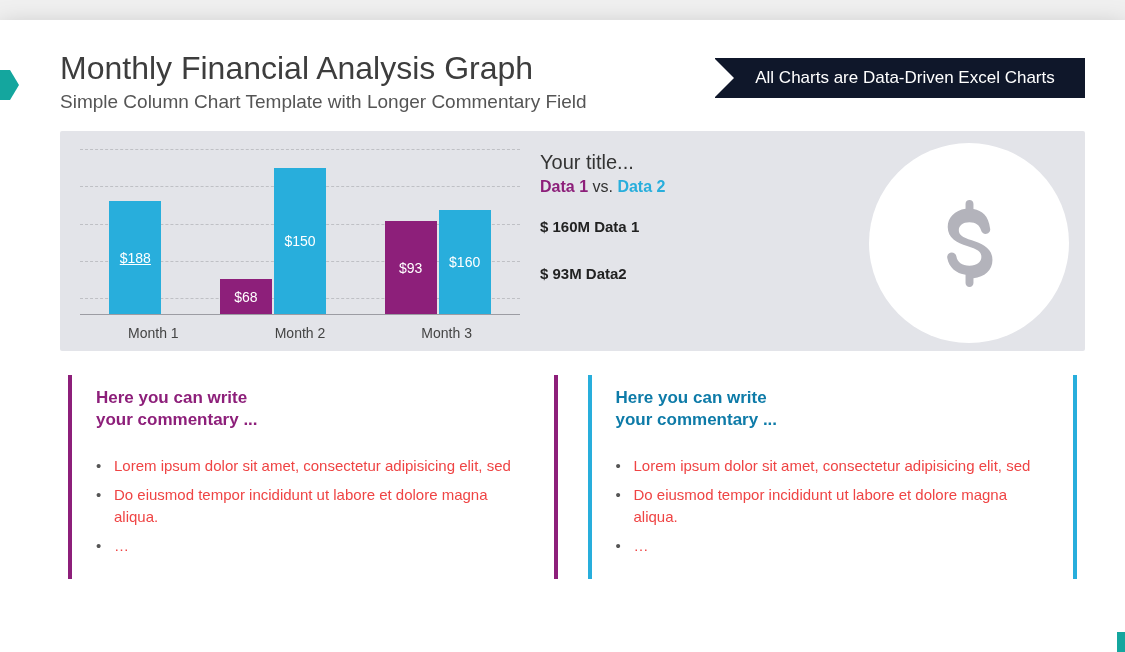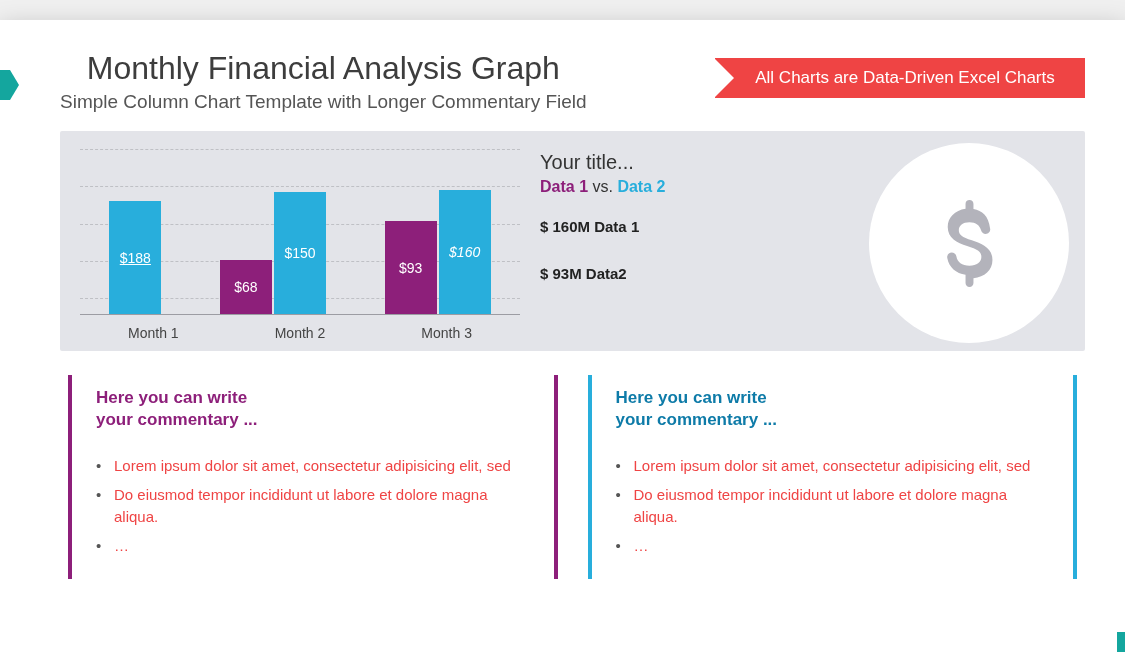--- a/index.html
+++ b/index.html
@@ -44,31 +44,30 @@
   }
   .header {
     display: flex;
     justify-content: space-between;
     align-items: flex-start;
   }
   .titles h1 {
     font-size: 32px;
     font-weight: 400;
     color: #3d3d3d;
-    text-align: center;
   }
   .titles h2 {
     font-size: 19px;
     font-weight: 400;
     color: #555;
     margin-top: 4px;
   }
   .ribbon {
     position: relative;
-    background: #ef4444;
+    background: #0f172a;
     color: #fff;
     font-size: 17px;
     padding: 10px 20px 10px 30px;
     margin-top: 8px;
     min-width: 370px;
     text-align: center;
   }
   .ribbon::before {
     content: "";
     position: absolute;
@@ -244,26 +243,26 @@
           <div></div>
           <div></div>
           <div></div>
           <div></div>
       </div>
       <div class="bars-row" id="bars-row">
           <div class="bar-group">
             <div class="bar blue" style="height: 113px; text-decoration: underline;">$188</div>
           </div>
           <div class="bar-group">
-            <div class="bar purple" style="height: 54px;">$68</div>
-            <div class="bar blue" style="height: 122px;">$150</div>
+            <div class="bar purple" style="height: 35px;">$68</div>
+            <div class="bar blue" style="height: 146px;">$150</div>
           </div>
           <div class="bar-group">
             <div class="bar purple" style="height: 93px;">$93</div>
-            <div class="bar blue" style="height: 124px; font-style: italic;">$160</div>
+            <div class="bar blue" style="height: 104px;">$160</div>
           </div>
         </div>
       <div class="x-axis" id="x-axis">
           <span>Month 1</span>
           <span>Month 2</span>
           <span>Month 3</span>
         </div>
     </div>
 
     <div class="info-area">

